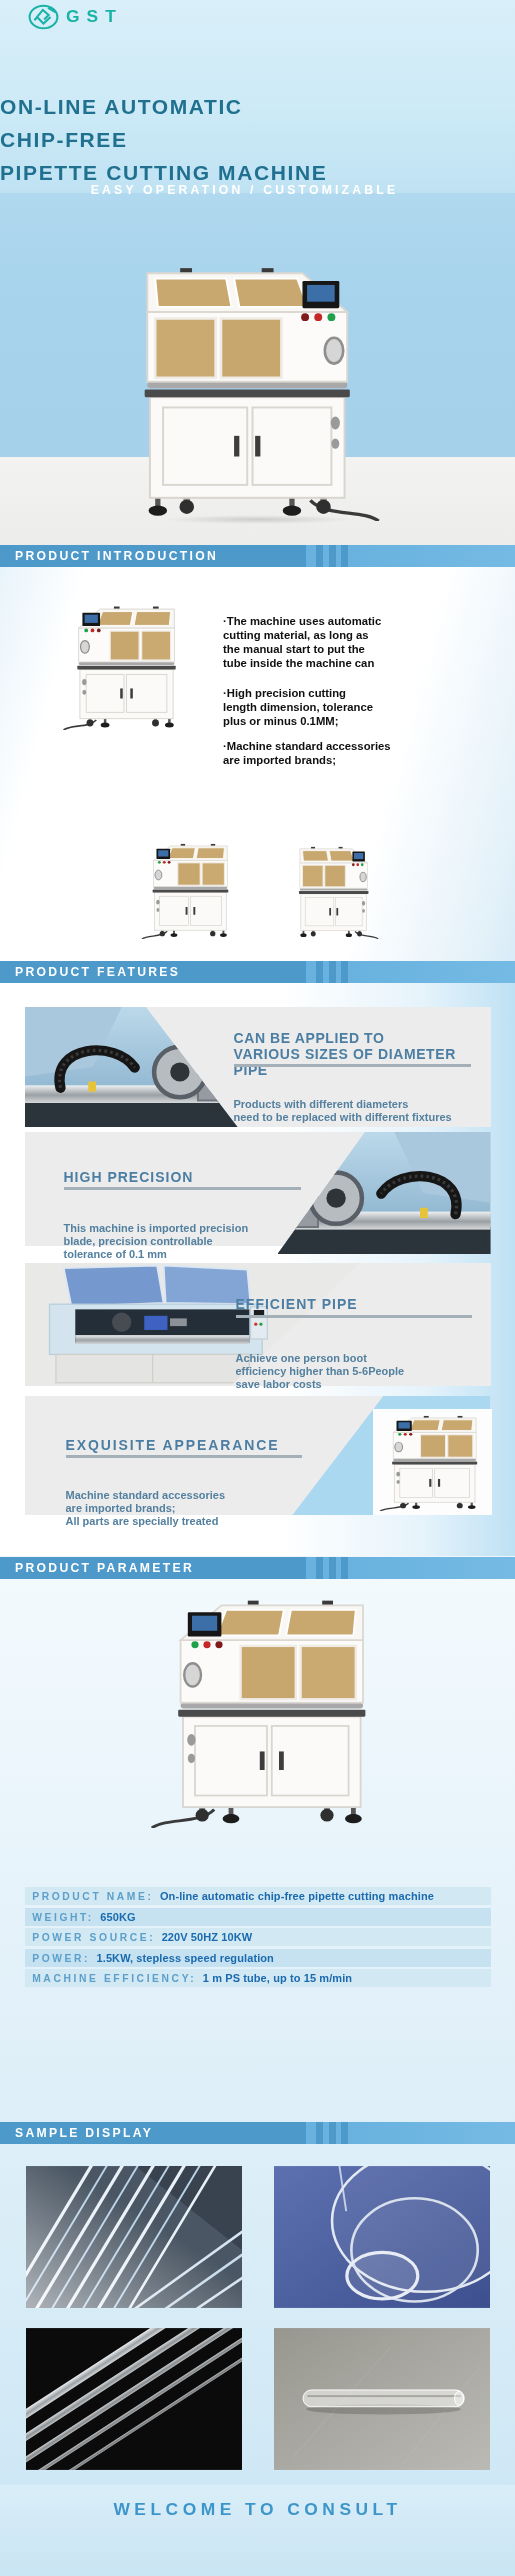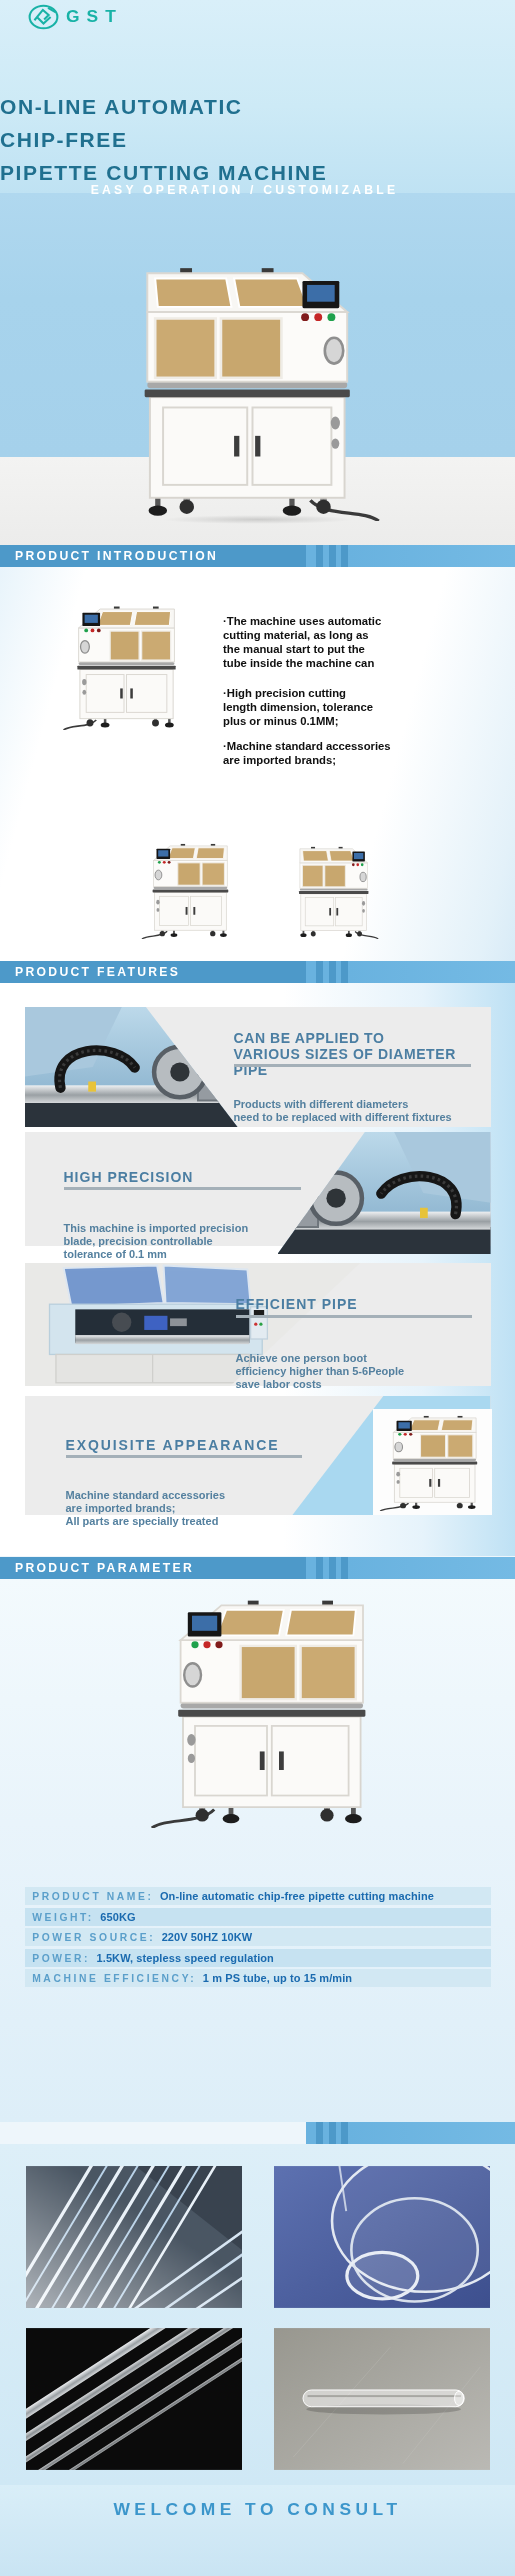--- a/index.html
+++ b/index.html
@@ -298,20 +298,21 @@
   <div class="abs p-row even" style="top:1949px">
     <span class="p-label">POWER:</span>
     <span class="p-value">1.5KW, stepless speed regulation</span>
   </div>
   <div class="abs p-row odd" style="top:1969px">
     <span class="p-label">MACHINE EFFICIENCY:</span>
     <span class="p-value">1 m PS tube, up to 15 m/min</span>
   </div>
 
   <div class="abs banner" style="top:2122px">
+    <div class="main">SAMPLE DISPLAY</div>
     <div class="stripes">
         <span class="s-l" style="width:9.7px"></span>
         <span class="s-d" style="width:7.7px"></span>
         <span class="s-l" style="width:5.2px"></span>
         <span class="s-d" style="width:7px"></span>
         <span class="s-l" style="width:5.2px"></span>
         <span class="s-d" style="width:7.7px"></span>
       </div>
     <div class="rest"></div>
   </div>

